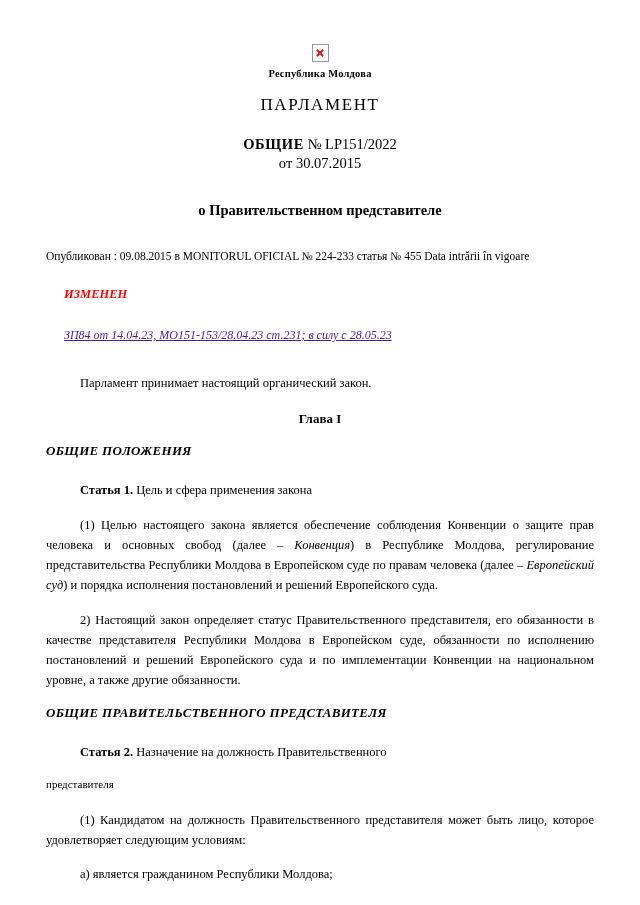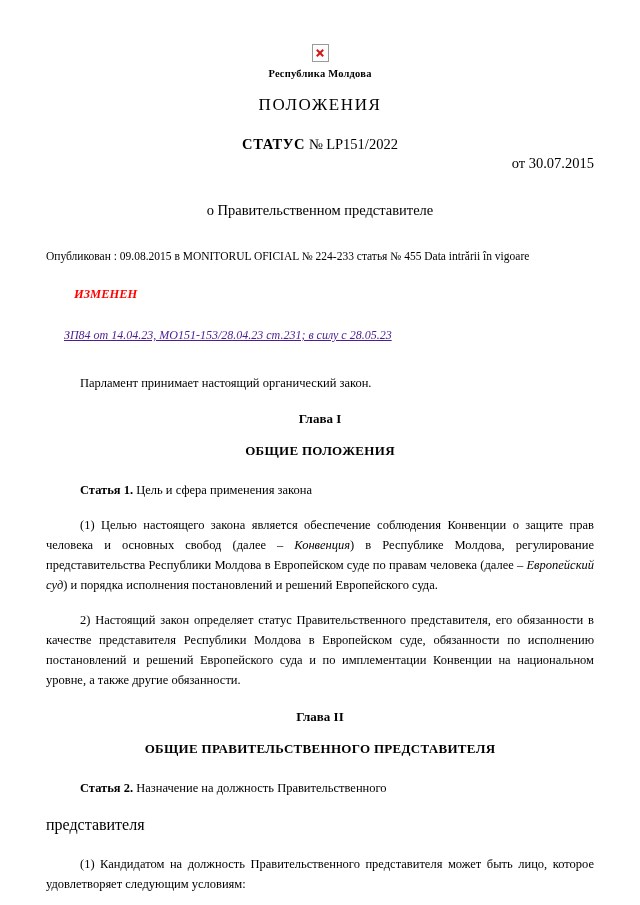--- a/index.html
+++ b/index.html
@@ -66,45 +66,45 @@
     letter-spacing: 1.6px;
     margin: 0 0 21px 0;
   }
   .law-no {
     text-align: center;
     font-size: 14.5px;
     margin: 0 0 2px 0;
   }
   .law-no .b { font-weight: bold; letter-spacing: 0.6px; }
   .law-date {
-    text-align: right;
+    text-align: center;
     font-size: 14.5px;
     margin: 0 0 30px 0;
   }
   .doc-title {
     text-align: center;
-    font-weight: normal;
+    font-weight: bold;
     font-size: 14.5px;
     margin: 0 0 31px 0;
   }
 
   
   .published {
     font-size: 11.5px;
     margin: 0 0 25px 0;
     text-align: left;
     white-space: nowrap;
   }
 
   .amended {
     color: #ff0000;
     font-weight: bold;
     font-style: italic;
     font-size: 12.5px;
-    margin: 0 0 23px 28px;
+    margin: 0 0 23px 18px;
   }
 
   .amend-link {
     display: inline-block;
     color: #4c1d95;
     font-style: italic;
     font-size: 12px;
     text-decoration: underline;
     margin: 0 0 0 18px;
     cursor: pointer;
@@ -120,37 +120,38 @@
     text-indent: 34px;
   }
 
   .chapter {
     text-align: center;
     font-weight: bold;
     font-size: 13px;
     margin: 18px 0 16px 0;
   }
   .chapter-sub {
-    text-align: center;
+    text-align: left;
     font-weight: bold;
     font-size: 13px;
     letter-spacing: 0.3px;
     margin: 0 0 21px 0;
+    font-style: italic;
   }
 
   .article {
     font-size: 12.5px;
     line-height: 1.62;
     margin: 0 0 14px 0;
     text-indent: 34px;
   }
   .article .b { font-weight: bold; }
 
   .article-cont {
-    font-size: 16px;
+    font-size: 11px;
     line-height: 1.62;
     margin: 0 0 16px 0;
     text-indent: 0;
   }
 
   .list-item {
     font-size: 12.5px;
     line-height: 1.62;
     margin: 0 0 14px 0;
     text-indent: 34px;
@@ -162,24 +163,24 @@
 <body>
 
 <div class="page">
 
   <div class="broken-img-wrap">
     <span class="broken-img"></span>
   </div>
 
   <div class="org-name">Республика Молдова</div>
 
-  <div class="parliament">ПОЛОЖЕНИЯ</div>
+  <div class="parliament">ПАРЛАМЕНТ</div>
 
   <div class="law-no">
-    <span class="b">СТАТУС</span><span> № LP151/2022</span>
+    <span class="b">ОБЩИЕ</span><span> № LP151/2022</span>
   </div>
   <div class="law-date">от 30.07.2015</div>
 
   <div class="doc-title">о Правительственном представителе</div>
 
   <div class="published">Опубликован : 09.08.2015 в MONITORUL OFICIAL № 224-233 статья № 455 Data intrării în vigoare</div>
 
   <div class="amended">ИЗМЕНЕН</div>
 
   <div class="amend-link-row">
@@ -194,21 +195,20 @@
   <div class="article">
     <span class="b">Статья 1.</span><span> Цель и сфера применения закона</span>
   </div>
 
   <p class="body">
     <span>(1) Целью настоящего закона является обеспечение соблюдения Конвенции о защите прав человека и основных свобод (далее – </span><i class="it">Конвенция</i><span>) в Республике Молдова, регулирование представительства Республики Молдова в Европейском суде по правам человека (далее – </span><i class="it">Европейский суд</i><span>) и порядка исполнения постановлений и решений Европейского суда.</span>
   </p>
 
   <p class="body">2) Настоящий закон определяет статус Правительственного представителя, его обязанности в качестве представителя Республики Молдова в Европейском суде, обязанности по исполнению постановлений и решений Европейского суда и по имплементации Конвенции на национальном уровне, а также другие обязанности.</p>
 
-  <div class="chapter">Глава II</div>
   <div class="chapter-sub">ОБЩИЕ ПРАВИТЕЛЬСТВЕННОГО ПРЕДСТАВИТЕЛЯ</div>
 
   <div class="article">
     <span class="b">Статья 2.</span><span> Назначение на должность Правительственного</span>
   </div>
   <div class="article-cont">представителя</div>
 
   <p class="body">(1)  Кандидатом на должность Правительственного представителя может быть лицо, которое удовлетворяет следующим условиям:</p>
 
   <div class="list-item">a) является гражданином Республики Молдова;</div>

